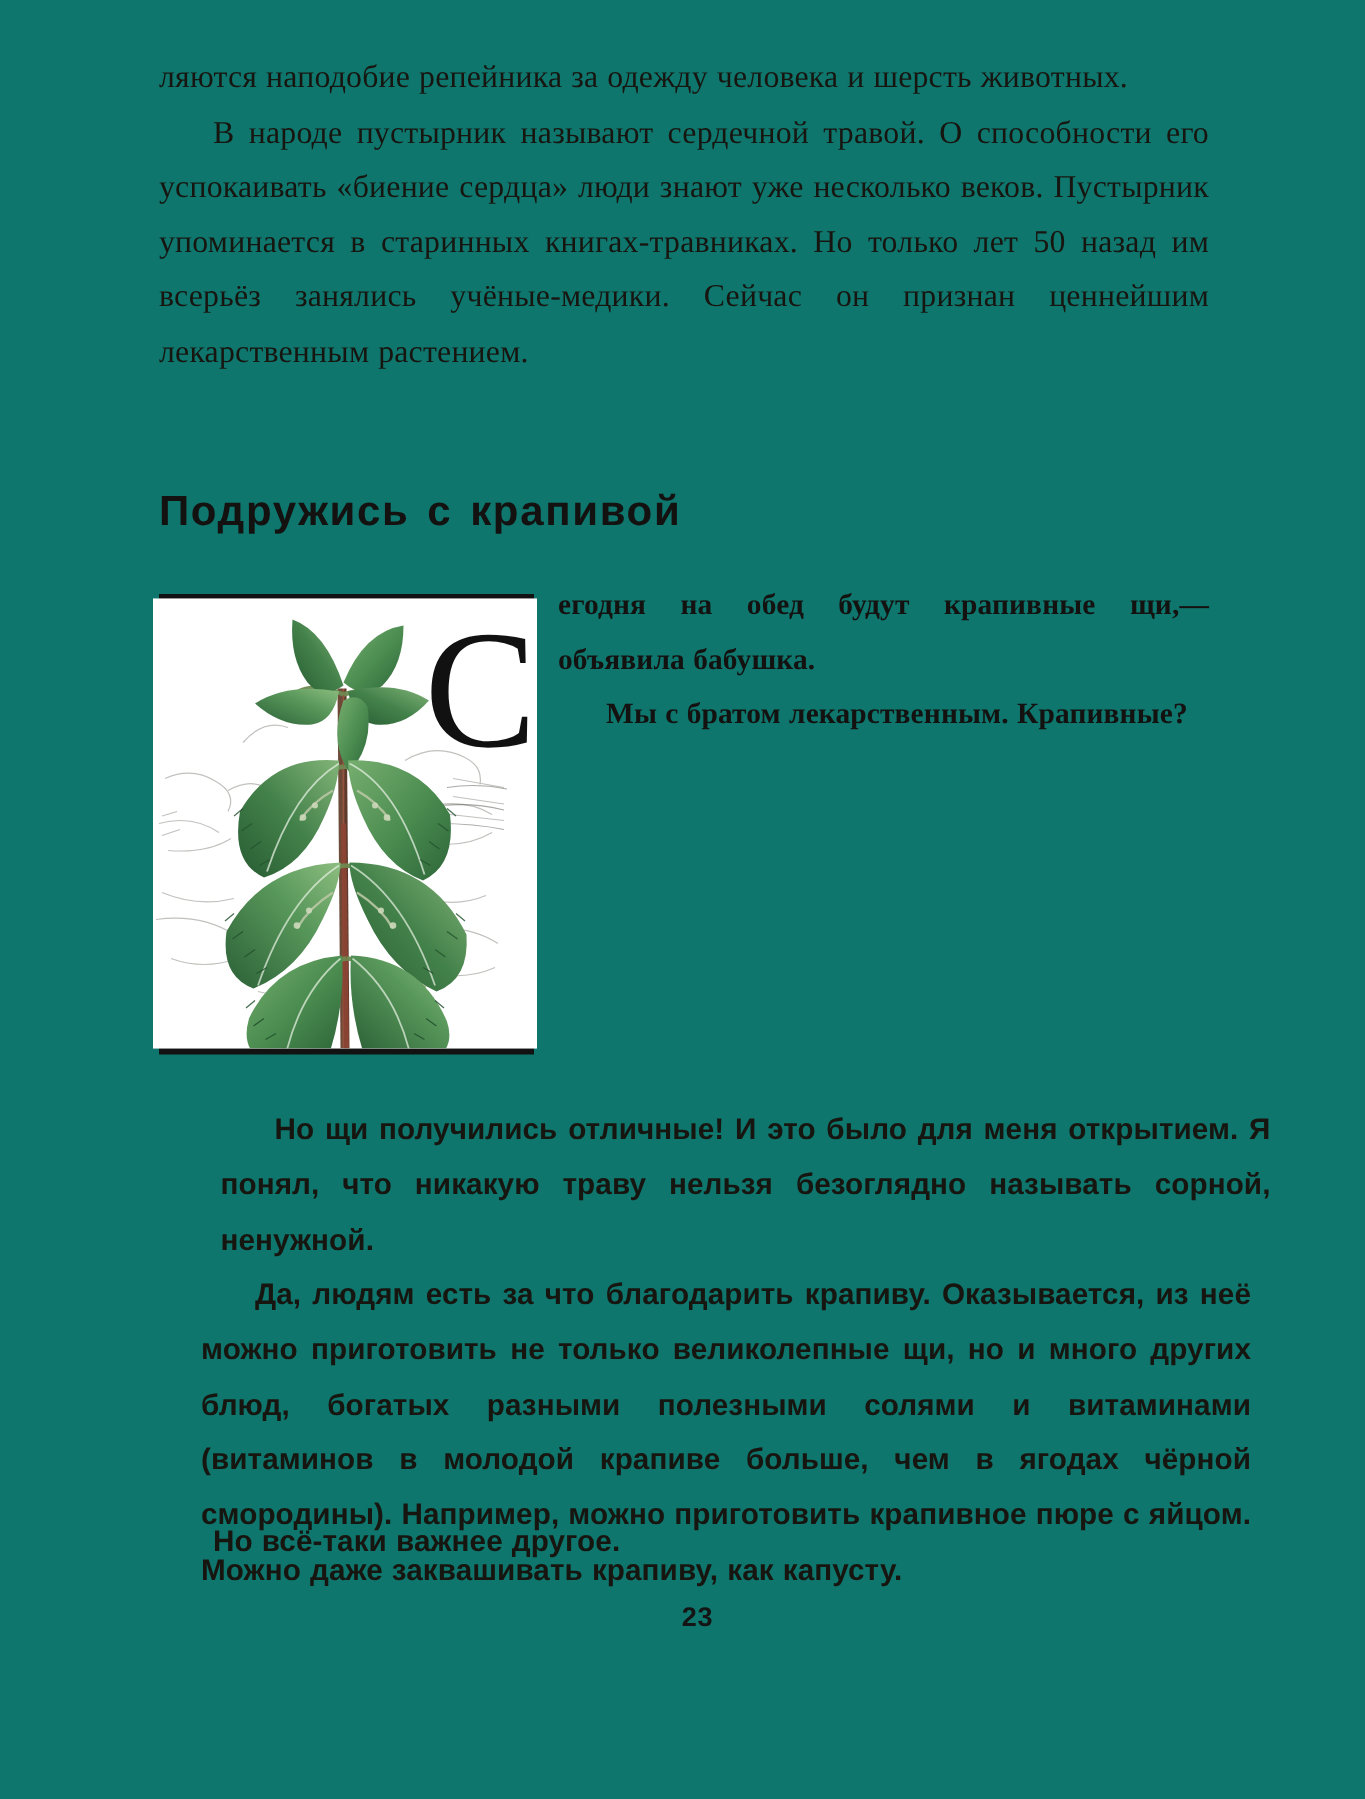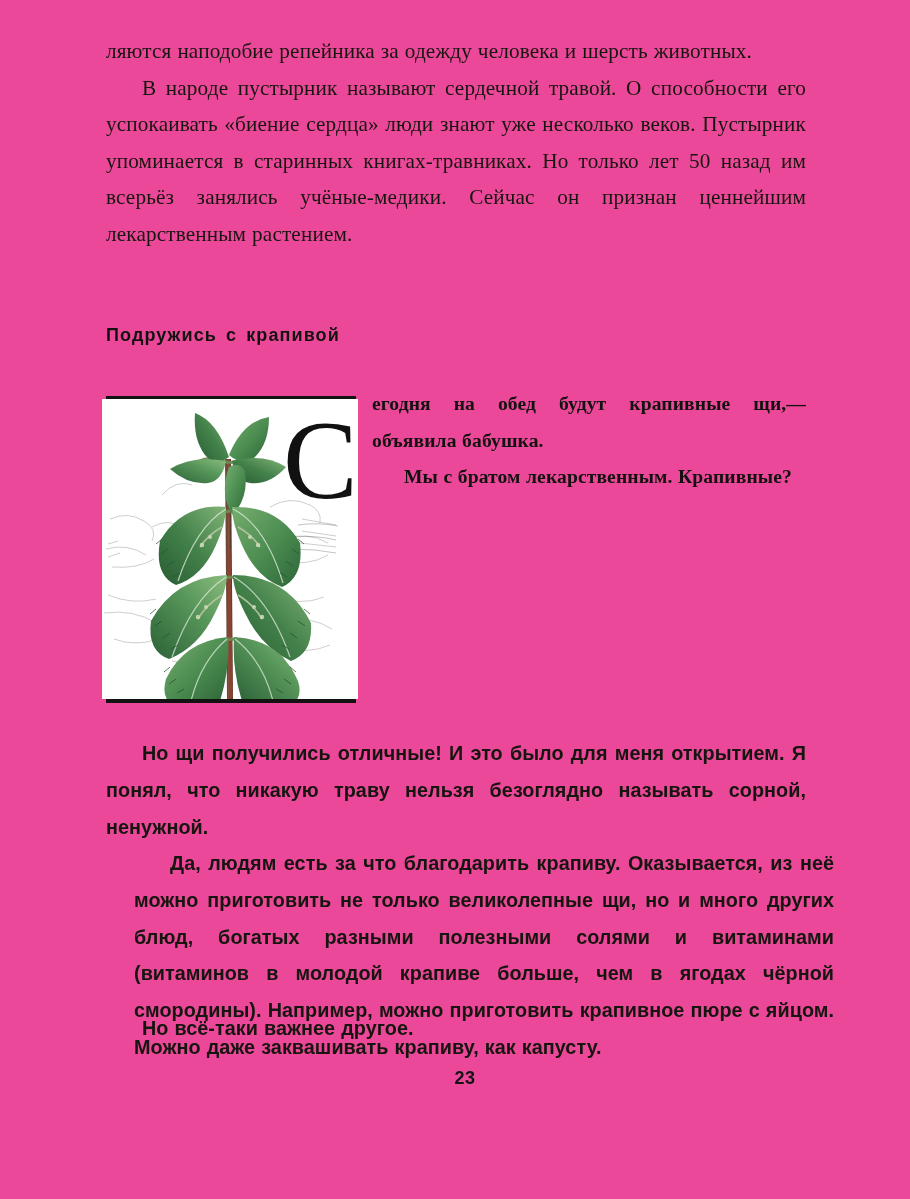--- a/index.html
+++ b/index.html
@@ -5,21 +5,21 @@
   html, body {
     margin: 0;
     padding: 0;
     background: #ffffff;
   }
 
   .page {
     position: relative;
     width: 910px;
     height: 1199px;
-    background: #ec4899;
+    background: #0f766e;
     overflow: hidden;
     font-family: "Liberation Serif", "DejaVu Serif", serif;
     color: #14120f;
   }
 
   
   .col {
     position: absolute;
     left: 106px;
     width: 700px;
@@ -44,21 +44,21 @@
   
   #block-top { top: 33px; }
   #block-top .para { font-weight: 400; }
 
   
   .heading {
     position: absolute;
     left: 106px;
     top: 325px;
     font-family: "Liberation Sans", "DejaVu Sans", sans-serif;
-    font-size: 18px;
+    font-size: 28px;
     font-weight: 700;
     letter-spacing: 1.1px;
     word-spacing: 3px;
     color: #131210;
     white-space: nowrap;
   }
 
   
   .illus {
     position: absolute;
@@ -113,21 +113,21 @@
     font-size: 19.6px;
     line-height: 36.6px;
     letter-spacing: 0.1px;
     text-align: justify;
     text-align-last: left;
     color: #131210;
   }
   #block-wrap .para.indent { text-indent: 32px; }
 
   
-  #block-bottom1 { top: 735px; }
+  #block-bottom1 { top: 735px; margin-left: 41px; }
   #block-bottom2 { top: 845px; margin-left: 28px; }
   #block-bottom3 { top: 1010px; }
 
   #block-bottom1 .para,
   #block-bottom2 .para,
   #block-bottom3 .para {
     font-family: "Liberation Sans", "DejaVu Sans", sans-serif;
     font-weight: 700;
     font-size: 19.8px;
     line-height: 36.8px;

